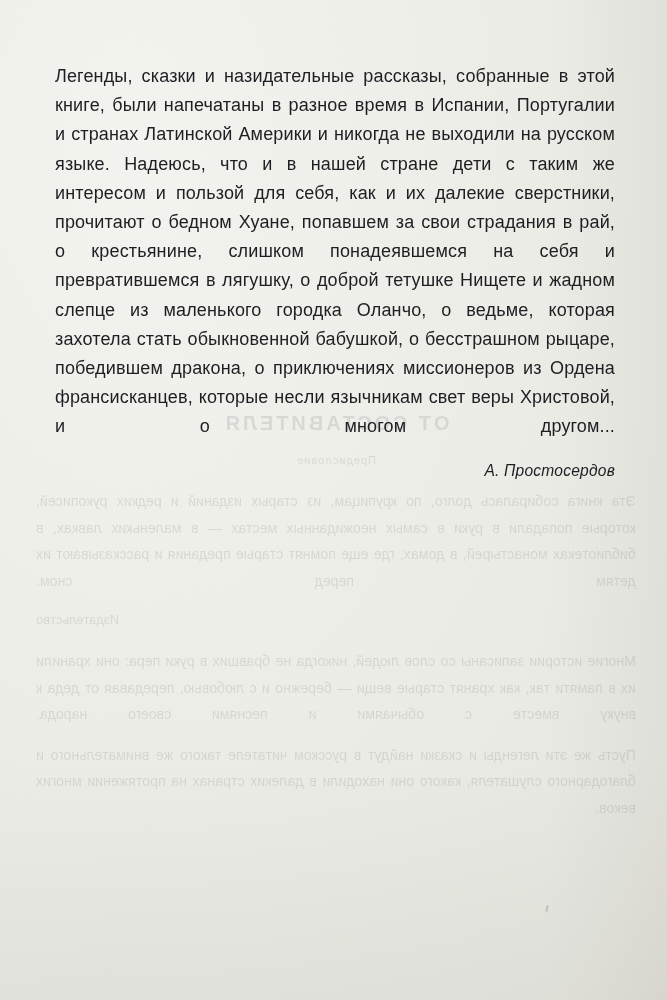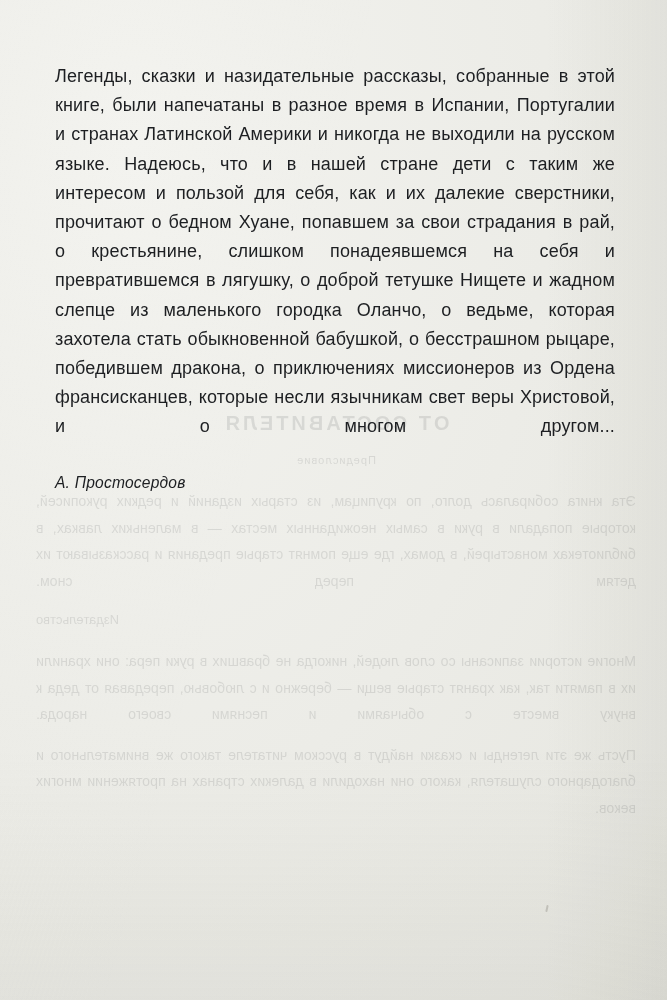--- a/index.html
+++ b/index.html
@@ -44,22 +44,22 @@
     margin: 0;
     font-size: 18px;
     line-height: 29.2px;
     color: #1d1f22;
     text-align: justify;
     text-align-last: justify;
     letter-spacing: 0.15px;
     word-spacing: 0.4px;
   }
   .signature {
-    margin-top: 26px;
-    text-align: left;
+    margin-top: 14px;
+    text-align: right;
     font-size: 15.6px;
     line-height: 29px;
     font-style: italic;
     color: #1d1f22;
     letter-spacing: 0.2px;
   }
   
   .showthrough {
     position: absolute;
     left: 36px;

